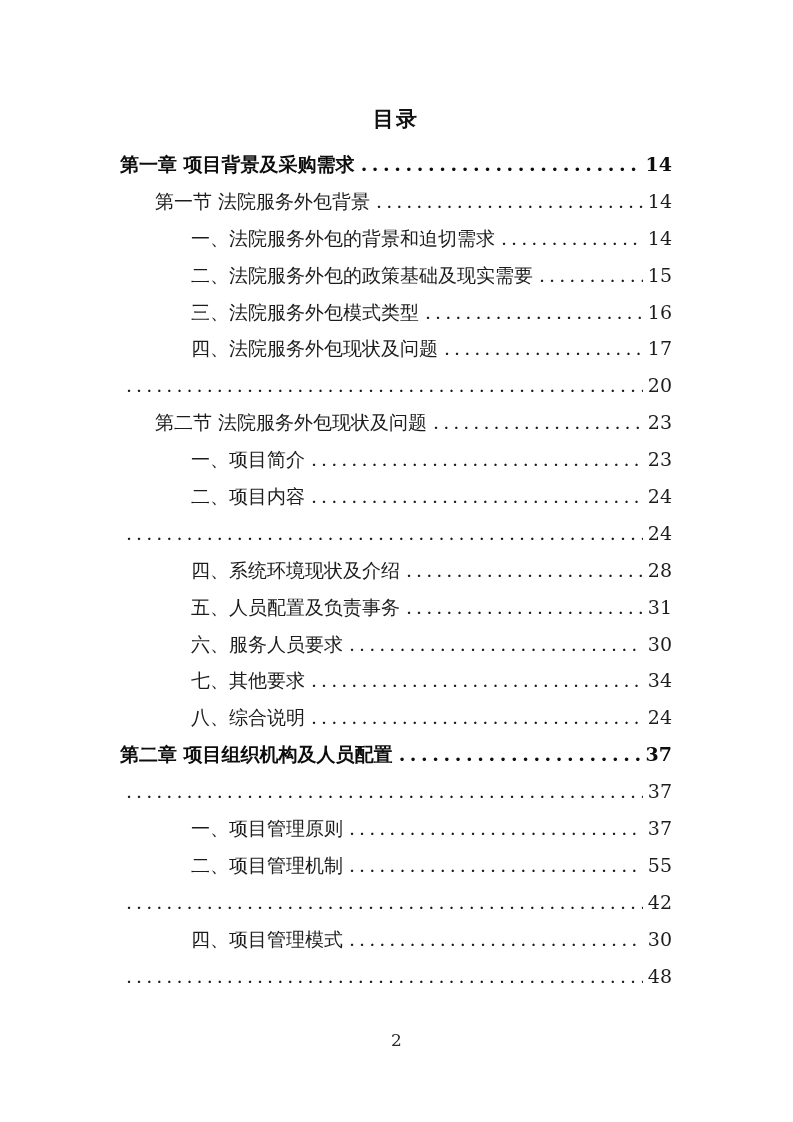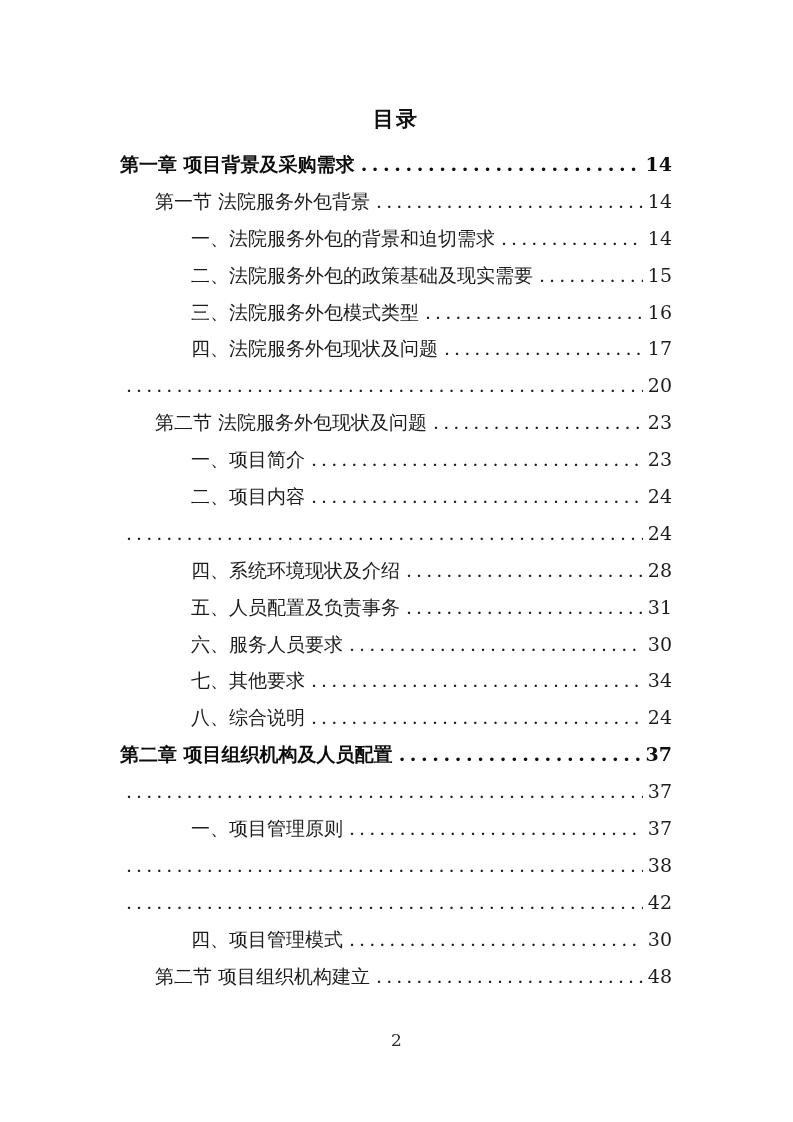--- a/index.html
+++ b/index.html
@@ -174,34 +174,34 @@
         <div class="toc-row lvl-1">
     <span class="toc-dots">. . . . . . . . . . . . . . . . . . . . . . . . . . . . . . . . . . . . . . . . . . . . . . . . . . . . . . . . . . . . . . . . . . . . . . . . . . . . . . . . . . . . . . . . . . . . . . . . . . . . . . . . . . . . . . . . . . . . . . . . . . . . . . . . . . . . . . . . . . . . . . . . . . . . . . </span>
     <span class="toc-page">37</span>
   </div>
         <div class="toc-row lvl-2">
     <span class="toc-title">一、项目管理原则</span>
     <span class="toc-dots">. . . . . . . . . . . . . . . . . . . . . . . . . . . . . . . . . . . . . . . . . . . . . . . . . . . . . . . . . . . . . . . . . . . . . . . . . . . . . . . . . . . . . . . . . . . . . . . . . . . . . . . . . . . . . . . . . . . . . . . . . . . . . . . . . . . . . . . . . . . . . . . . . . . . . . </span>
     <span class="toc-page">37</span>
   </div>
         <div class="toc-row lvl-2">
-    <span class="toc-dots">. . . . . . . . . . . . . . . . . . . . . . . . . . . . . . . . . . . . . . . . . . . . . . . . . . . . . . . . . . . . . . . . . . . . . . . . . . . . . . . . . . . . . . . . . . . . . . . . . . . . . . . . . . . . . . . . . . . . . . . . . . . . . . . . . . . . . . . . . . . . . . . . . . . . . . </span>
-    <span class="toc-page">38</span>
+    <span class="toc-title">二、项目管理机制</span>
+    <span class="toc-dots">. . . . . . . . . . . . . . . . . . . . . . . . . . . . . . . . . . . . . . . . . . . . . . . . . . . . . . . . . . . . . . . . . . . . . . . . . . . . . . . . . . . . . . . . . . . . . . . . . . . . . . . . . . . . . . . . . . . . . . . . . . . . . . . . . . . . . . . . . . . . . . . . . . . . . . </span>
+    <span class="toc-page">55</span>
   </div>
         <div class="toc-row lvl-2">
     <span class="toc-dots">. . . . . . . . . . . . . . . . . . . . . . . . . . . . . . . . . . . . . . . . . . . . . . . . . . . . . . . . . . . . . . . . . . . . . . . . . . . . . . . . . . . . . . . . . . . . . . . . . . . . . . . . . . . . . . . . . . . . . . . . . . . . . . . . . . . . . . . . . . . . . . . . . . . . . . </span>
     <span class="toc-page">42</span>
   </div>
         <div class="toc-row lvl-2">
     <span class="toc-title">四、项目管理模式</span>
     <span class="toc-dots">. . . . . . . . . . . . . . . . . . . . . . . . . . . . . . . . . . . . . . . . . . . . . . . . . . . . . . . . . . . . . . . . . . . . . . . . . . . . . . . . . . . . . . . . . . . . . . . . . . . . . . . . . . . . . . . . . . . . . . . . . . . . . . . . . . . . . . . . . . . . . . . . . . . . . . </span>
     <span class="toc-page">30</span>
   </div>
         <div class="toc-row lvl-1">
-    <span class="toc-title">第二节 项目组织机构建立</span>
     <span class="toc-dots">. . . . . . . . . . . . . . . . . . . . . . . . . . . . . . . . . . . . . . . . . . . . . . . . . . . . . . . . . . . . . . . . . . . . . . . . . . . . . . . . . . . . . . . . . . . . . . . . . . . . . . . . . . . . . . . . . . . . . . . . . . . . . . . . . . . . . . . . . . . . . . . . . . . . . . </span>
     <span class="toc-page">48</span>
   </div>
       </nav>
   </div>
 
   <div class="footer">
     <span class="footer-num">2</span>
   </div>
 </div>

